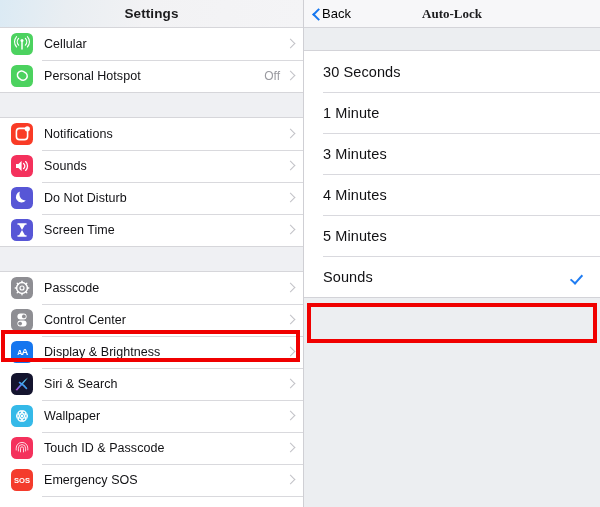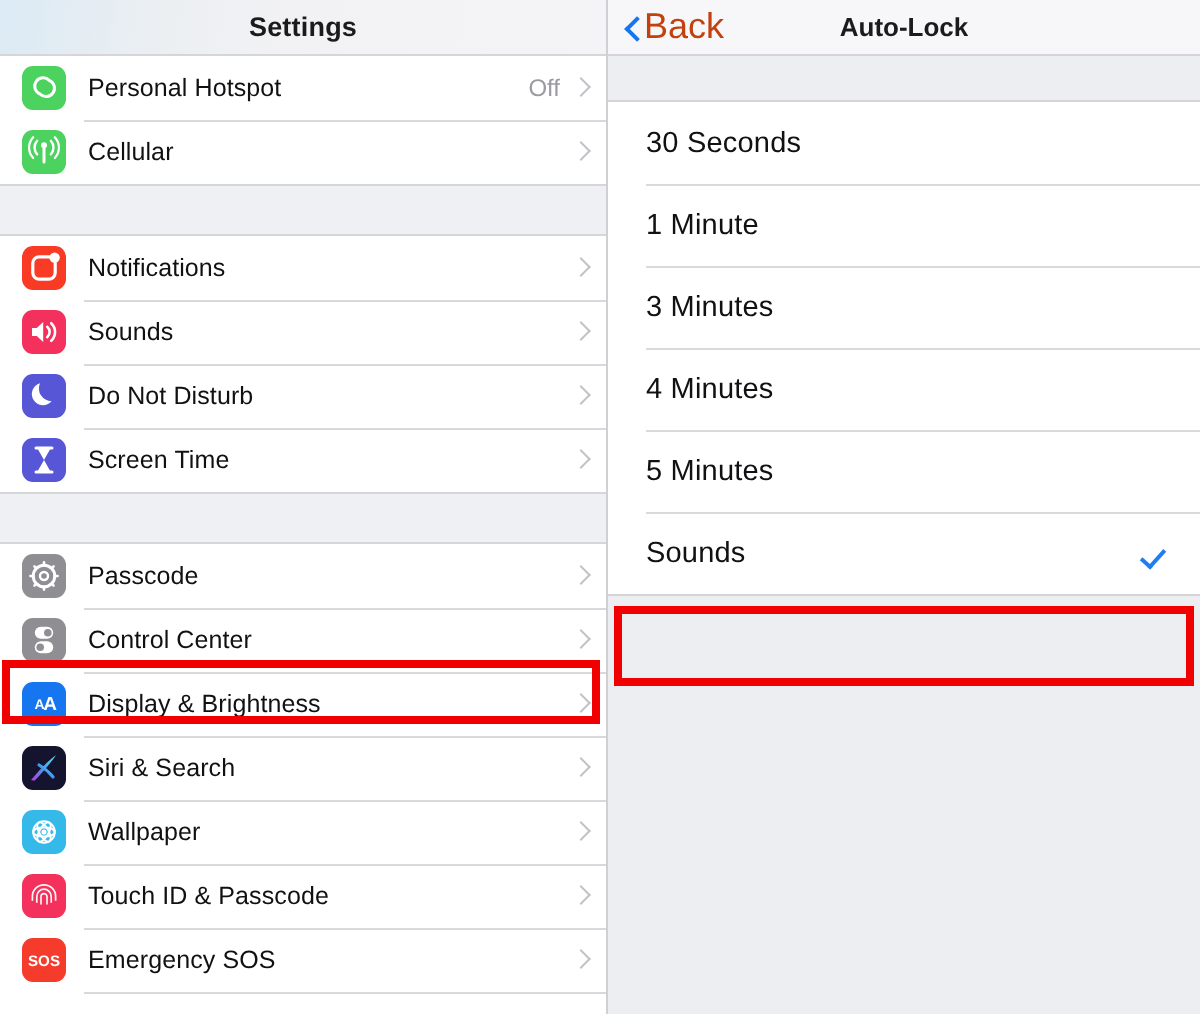--- a/index.html
+++ b/index.html
@@ -179,31 +179,32 @@
     position: absolute;
     left: 2px;
     top: 3px;
     width: 7px;
     height: 7px;
     border-left: 2px solid #1576ef;
     border-bottom: 2px solid #1576ef;
     transform: rotate(45deg);
   }
   .back-label {
-    font-size: 18px;
-    color: #c2410c;
+    font-size: 13px;
+    color: #000000;
   }
   .right-header-title {
     position: absolute;
     left: 0;
     right: 0;
     text-align: center;
     font-size: 13px;
     font-weight: bold;
     color: #1b1b1d;
+    font-family: Liberation Serif, serif;
   }
   .right-spacer {
     height: 22px;
     background: #eceef1;
   }
   .opt-group {
     background: #5eead4;
     border-top: 1px solid #d3d3d8;
     border-bottom: 1px solid #d3d3d8;
   }
@@ -263,44 +264,44 @@
     <div class="left-header">
       <div class="left-header-title">Settings</div>
     </div>
 
     <div class="left-scroll">
 
       <div class="group">
         <div class="row">
           <div class="row-icon" style="background:#4cd25f;">
             <svg width="22" height="22" viewBox="0 0 22 22">
-              <path d="M13.6 7.2 a4.2 4.2 0 1 0 -4.6 6.8 a4.2 4.2 0 1 0 4.6 -6.8" stroke="#fff" stroke-width="1.5" fill="none" stroke-linecap="round"></path>
-            </svg>
-          </div>
-          <div class="row-label">Personal Hotspot</div>
-          <div class="row-right">
-            <span class="row-value">Off</span>
-            <span class="chev"></span>
-          </div>
-        </div>
-
-        <div class="row">
-          <div class="row-icon" style="background:#4cd25f;">
-            <svg width="22" height="22" viewBox="0 0 22 22">
               <path d="M11 8.5 L11 16" stroke="#fff" stroke-width="1.5" stroke-linecap="round"></path>
               <circle cx="11" cy="7.6" r="1.5" fill="#fff"></circle>
               <path d="M7.6 5.4 A5 5 0 0 0 7.6 12.2" stroke="#fff" stroke-width="1.2" fill="none" stroke-linecap="round"></path>
               <path d="M14.4 5.4 A5 5 0 0 1 14.4 12.2" stroke="#fff" stroke-width="1.2" fill="none" stroke-linecap="round"></path>
               <path d="M5.6 3.6 A7.6 7.6 0 0 0 5.6 14" stroke="#fff" stroke-width="1.1" fill="none" stroke-linecap="round"></path>
               <path d="M16.4 3.6 A7.6 7.6 0 0 1 16.4 14" stroke="#fff" stroke-width="1.1" fill="none" stroke-linecap="round"></path>
             </svg>
           </div>
           <div class="row-label">Cellular</div>
           <div class="row-right">
             <span class="row-value"></span>
+            <span class="chev"></span>
+          </div>
+        </div>
+
+        <div class="row">
+          <div class="row-icon" style="background:#4cd25f;">
+            <svg width="22" height="22" viewBox="0 0 22 22">
+              <path d="M13.6 7.2 a4.2 4.2 0 1 0 -4.6 6.8 a4.2 4.2 0 1 0 4.6 -6.8" stroke="#fff" stroke-width="1.5" fill="none" stroke-linecap="round"></path>
+            </svg>
+          </div>
+          <div class="row-label">Personal Hotspot</div>
+          <div class="row-right">
+            <span class="row-value">Off</span>
             <span class="chev"></span>
           </div>
         </div>
       </div>
 
       <div class="gap"></div>
 
       <div class="group">
         <div class="row">
           <div class="row-icon" style="background:#f93b26;">

